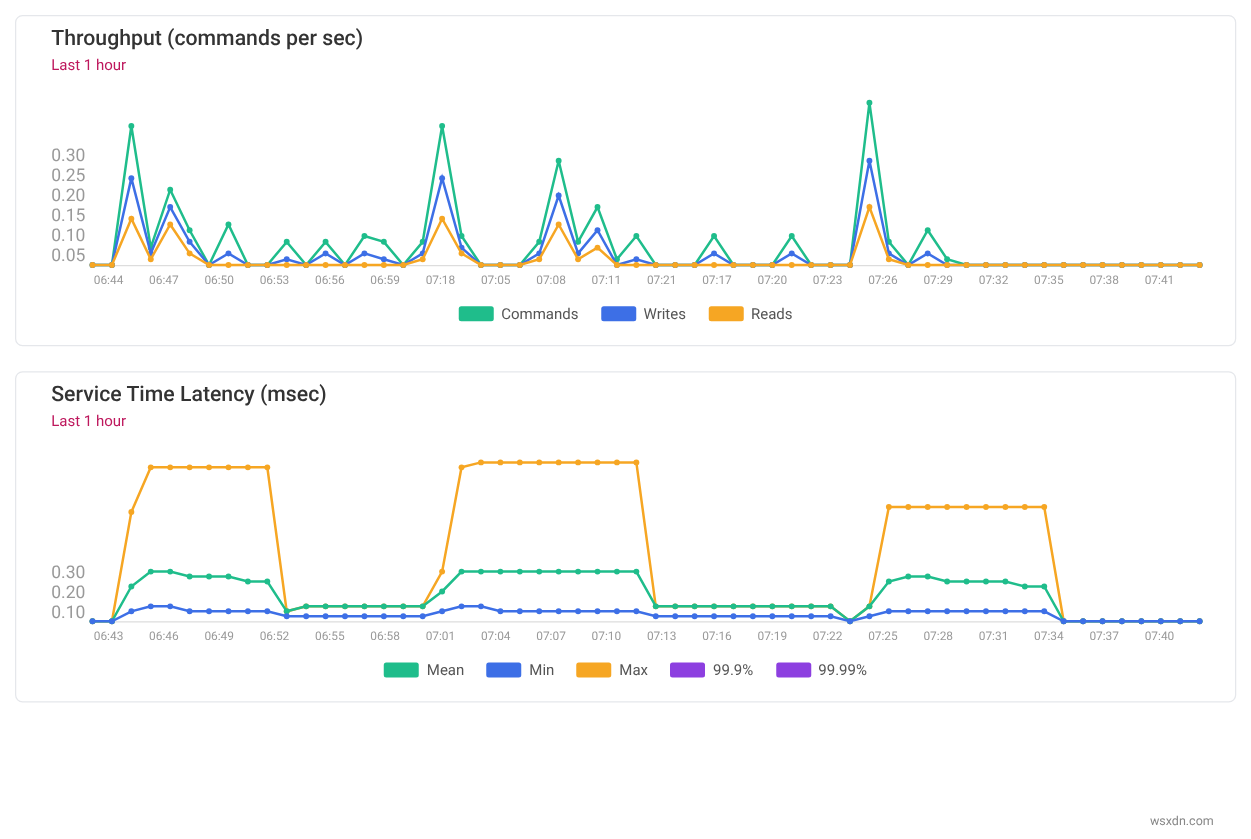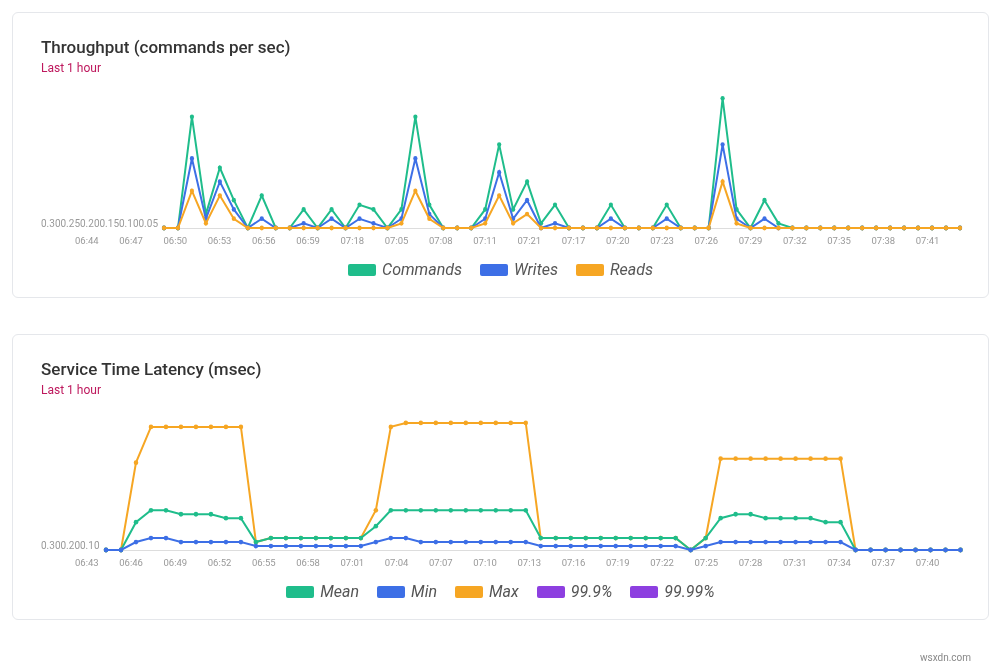--- a/index.html
+++ b/index.html
@@ -7,43 +7,43 @@
     margin: 0;
     padding: 12px;
     font-family: -apple-system, BlinkMacSystemFont, "Segoe UI", Roboto, Helvetica, Arial, sans-serif;
     background: #ffffff;
     color: #333;
     font-size: 13px;
   }
   .card {
     border: 1px solid #e5e7eb;
     border-radius: 6px;
-    padding: 24px 28px 18px 28px;
-    margin-bottom: 36px;
+    padding: 8px 28px 18px 28px;
+    margin-bottom: 20px;
     background: #fff;
   }
   .title {
     font-size: 17px;
     font-weight: 500;
     color: #333;
     margin-bottom: 4px;
   }
   .subtitle {
     font-size: 12px;
     color: #be185d;
     margin-bottom: 14px;
   }
   .chart-wrap { display: flex; }
   .yaxis {
     display: flex;
-    flex-direction: row;
+    flex-direction: column;
     justify-content: flex-end;
     align-items: flex-end;
     padding-right: 6px;
-    font-size: 10px;
+    font-size: 14px;
     color: #999;
     height: 140px;
   }
   .plot {
     flex: 1;
     height: 140px;
     position: relative;
     border-bottom: 1px solid #ddd;
   }
   .plot svg { position: absolute; inset: 0; width: 100%; height: 100%; overflow: visible; }
@@ -53,23 +53,22 @@
     font-size: 9.5px;
     color: #999;
     padding-top: 6px;
   }
   .xaxis span { flex: 1; text-align: left; white-space: nowrap; }
   .legend {
     display: flex;
     justify-content: center;
     gap: 18px;
     margin-top: 14px;
-    font-size: 16px;
+    font-size: 12px;
     color: #555;
-    font-style: italic;
   }
   .legend-item { display: inline-flex; align-items: center; gap: 6px; }
   .swatch { width: 28px; height: 12px; border-radius: 2px; display: inline-block; }
   .watermark {
     position: fixed;
     right: 30px;
     bottom: 8px;
     font-size: 10px;
     color: #888;
   }

